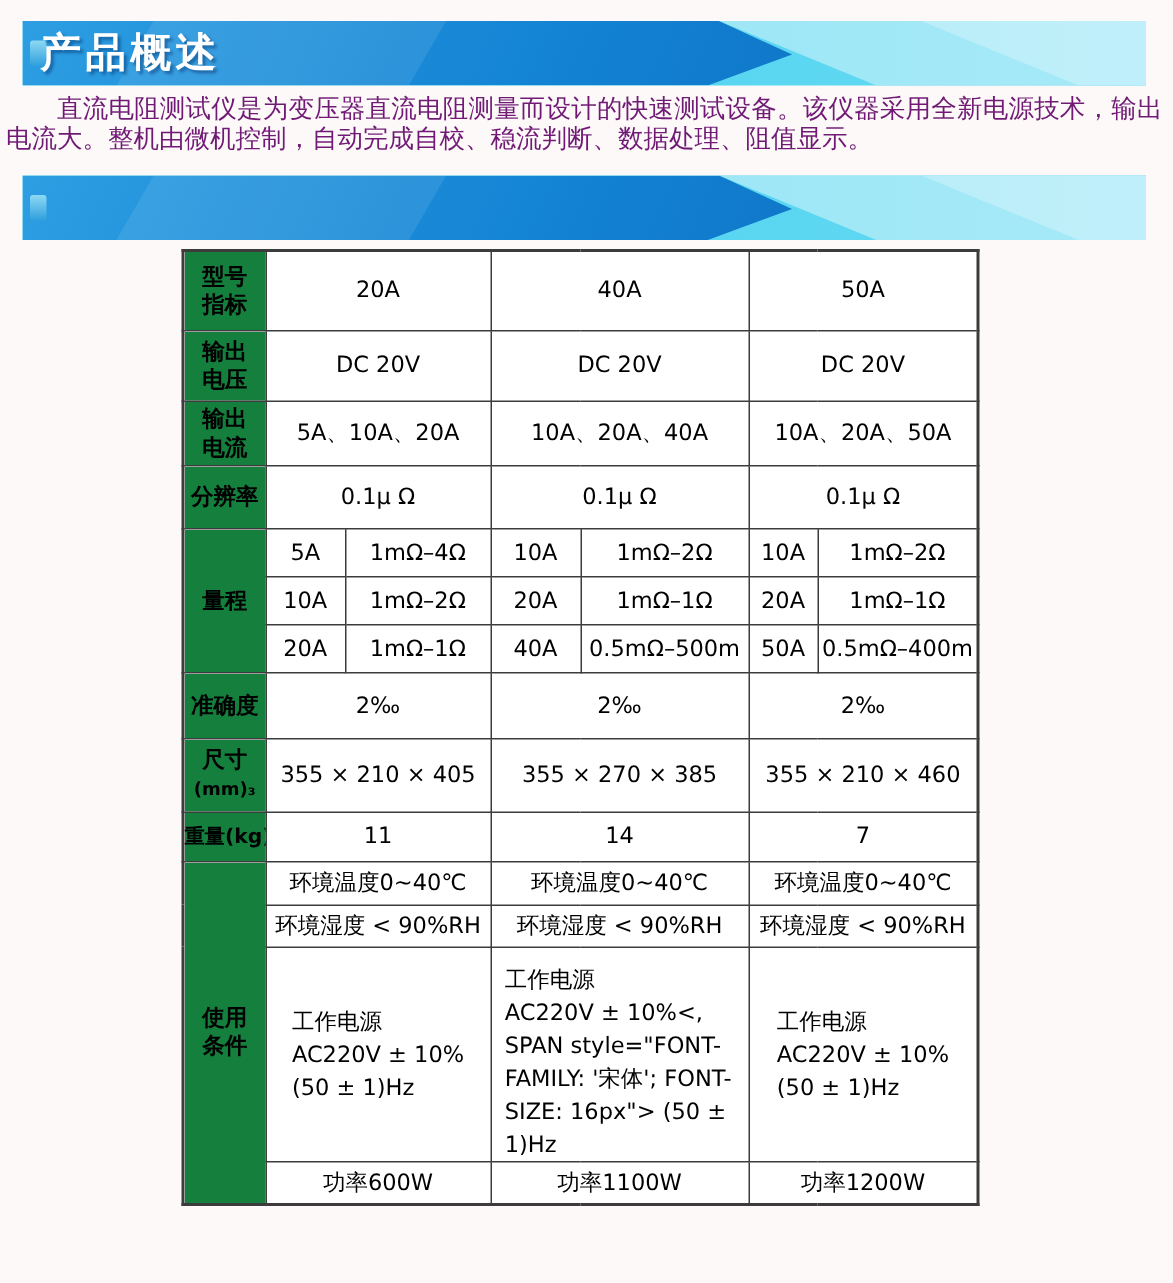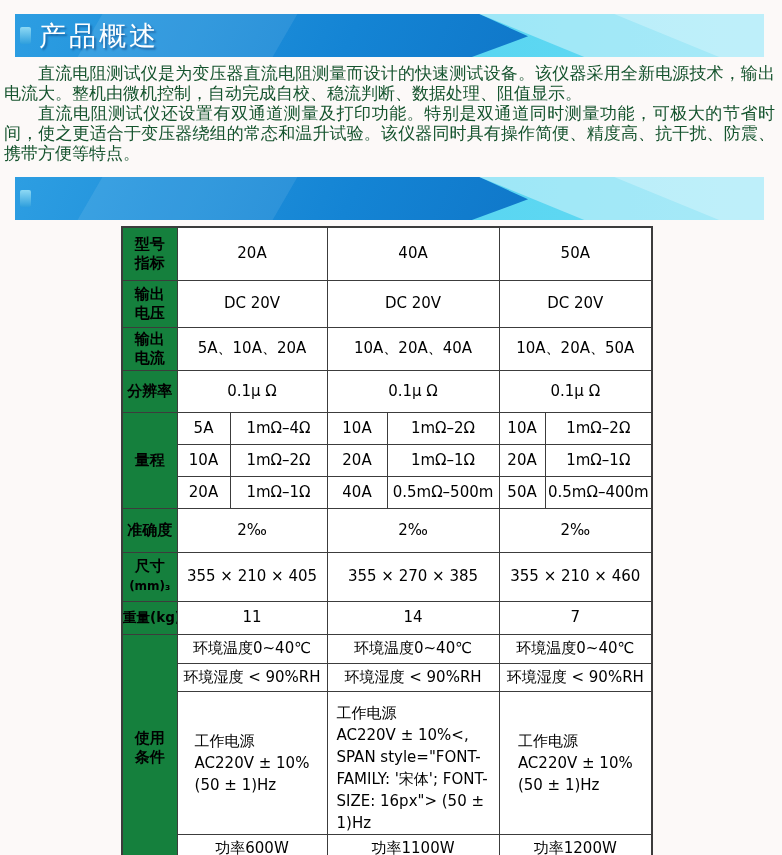--- a/index.html
+++ b/index.html
@@ -40,33 +40,33 @@
     clip-path:polygon(80% 0, 100% 0, 100% 100%, 94% 100%);
   }
   .bn-bullet {
     position:absolute; left:5px; top:13px;
     width:11px; height:17px; border-radius:2px;
     background:linear-gradient(180deg,#8ed9f4,#2f9fdd);
     z-index:2;
   }
   .bn-title {
     position:relative; z-index:3;
-    margin:0; padding:5px 0 0 24px;
-    font-size:27px; line-height:33px; font-weight:normal;
+    margin:0; padding:5px 0 0 12px;
+    font-size:27px; line-height:33px; font-weight:bold;
     letter-spacing:3px; color:#ffffff;
     text-shadow:2px 2px 2px rgba(0,40,100,0.45);
   }
   .banner-top { margin-top:14px; }
   .banner-specs { margin-top:14px; }
 
   
   .overview-text {
     margin:6px 7px 0 4px;
     font-size:17px; line-height:20px;
-    text-align:justify; color:#14532d;
+    text-align:justify; color:#701a75;
   }
   .overview-text p { margin:0; text-indent:2em; }
 
   
   .spec-wrap { margin:6px 0 0 121px; }
   table.spec {
     border-collapse:collapse; table-layout:fixed;
     width:530px;
     border:2px solid #3c3c3c;
     background:#ffffff;
@@ -101,21 +101,20 @@
   <div class="bn-blue"></div>
   <div class="bn-blue-hl"></div>
   <div class="bn-light1"></div>
   <div class="bn-light2"></div>
   <span class="bn-bullet"></span>
   <h2 class="bn-title">产品概述</h2>
 </div>
 
 <div class="overview-text">
   <p>直流电阻测试仪是为变压器直流电阻测量而设计的快速测试设备。该仪器采用全新电源技术，输出电流大。整机由微机控制，自动完成自校、稳流判断、数据处理、阻值显示。</p>
-  <p>直流电阻测试仪还设置有双通道测量及打印功能。特别是双通道同时测量功能，可极大的节省时间，使之更适合于变压器绕组的常态和温升试验。该仪器同时具有操作简便、精度高、抗干扰、防震、携带方便等特点。</p>
 </div>
 
 <div class="banner banner-specs">
   <div class="bn-blue"></div>
   <div class="bn-blue-hl"></div>
   <div class="bn-light1"></div>
   <div class="bn-light2"></div>
   <span class="bn-bullet"></span>
 </div>
 

